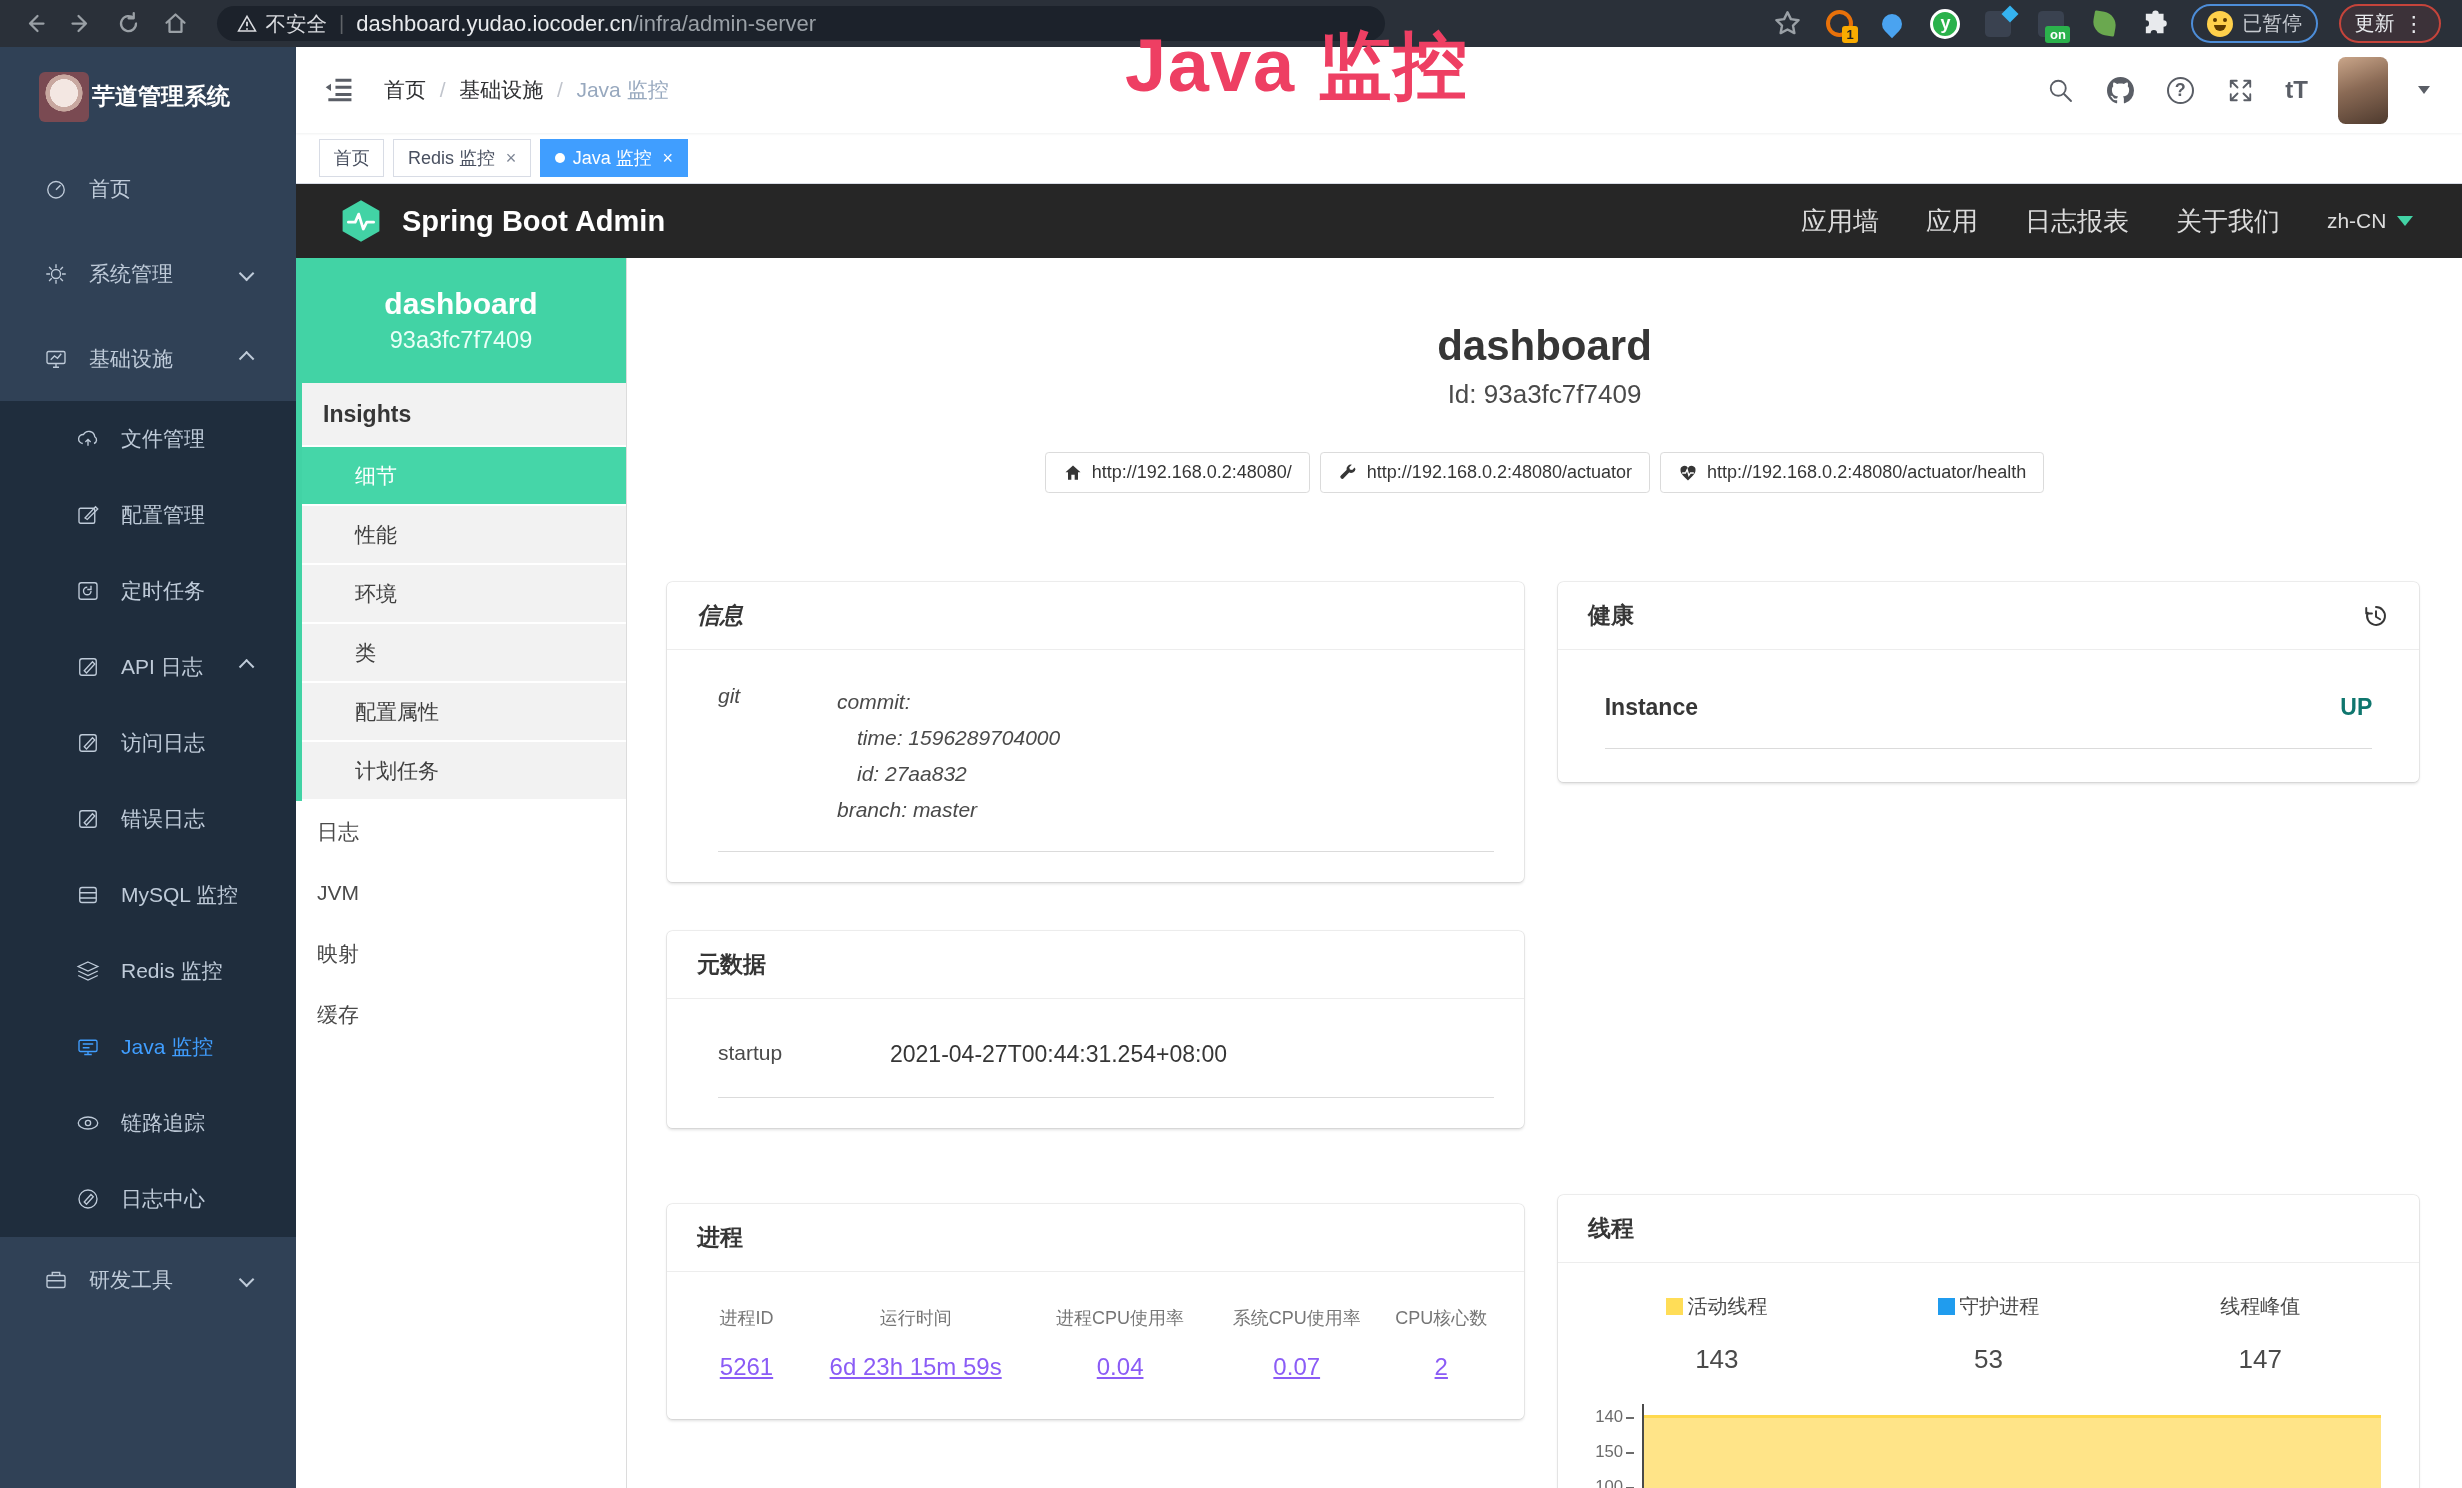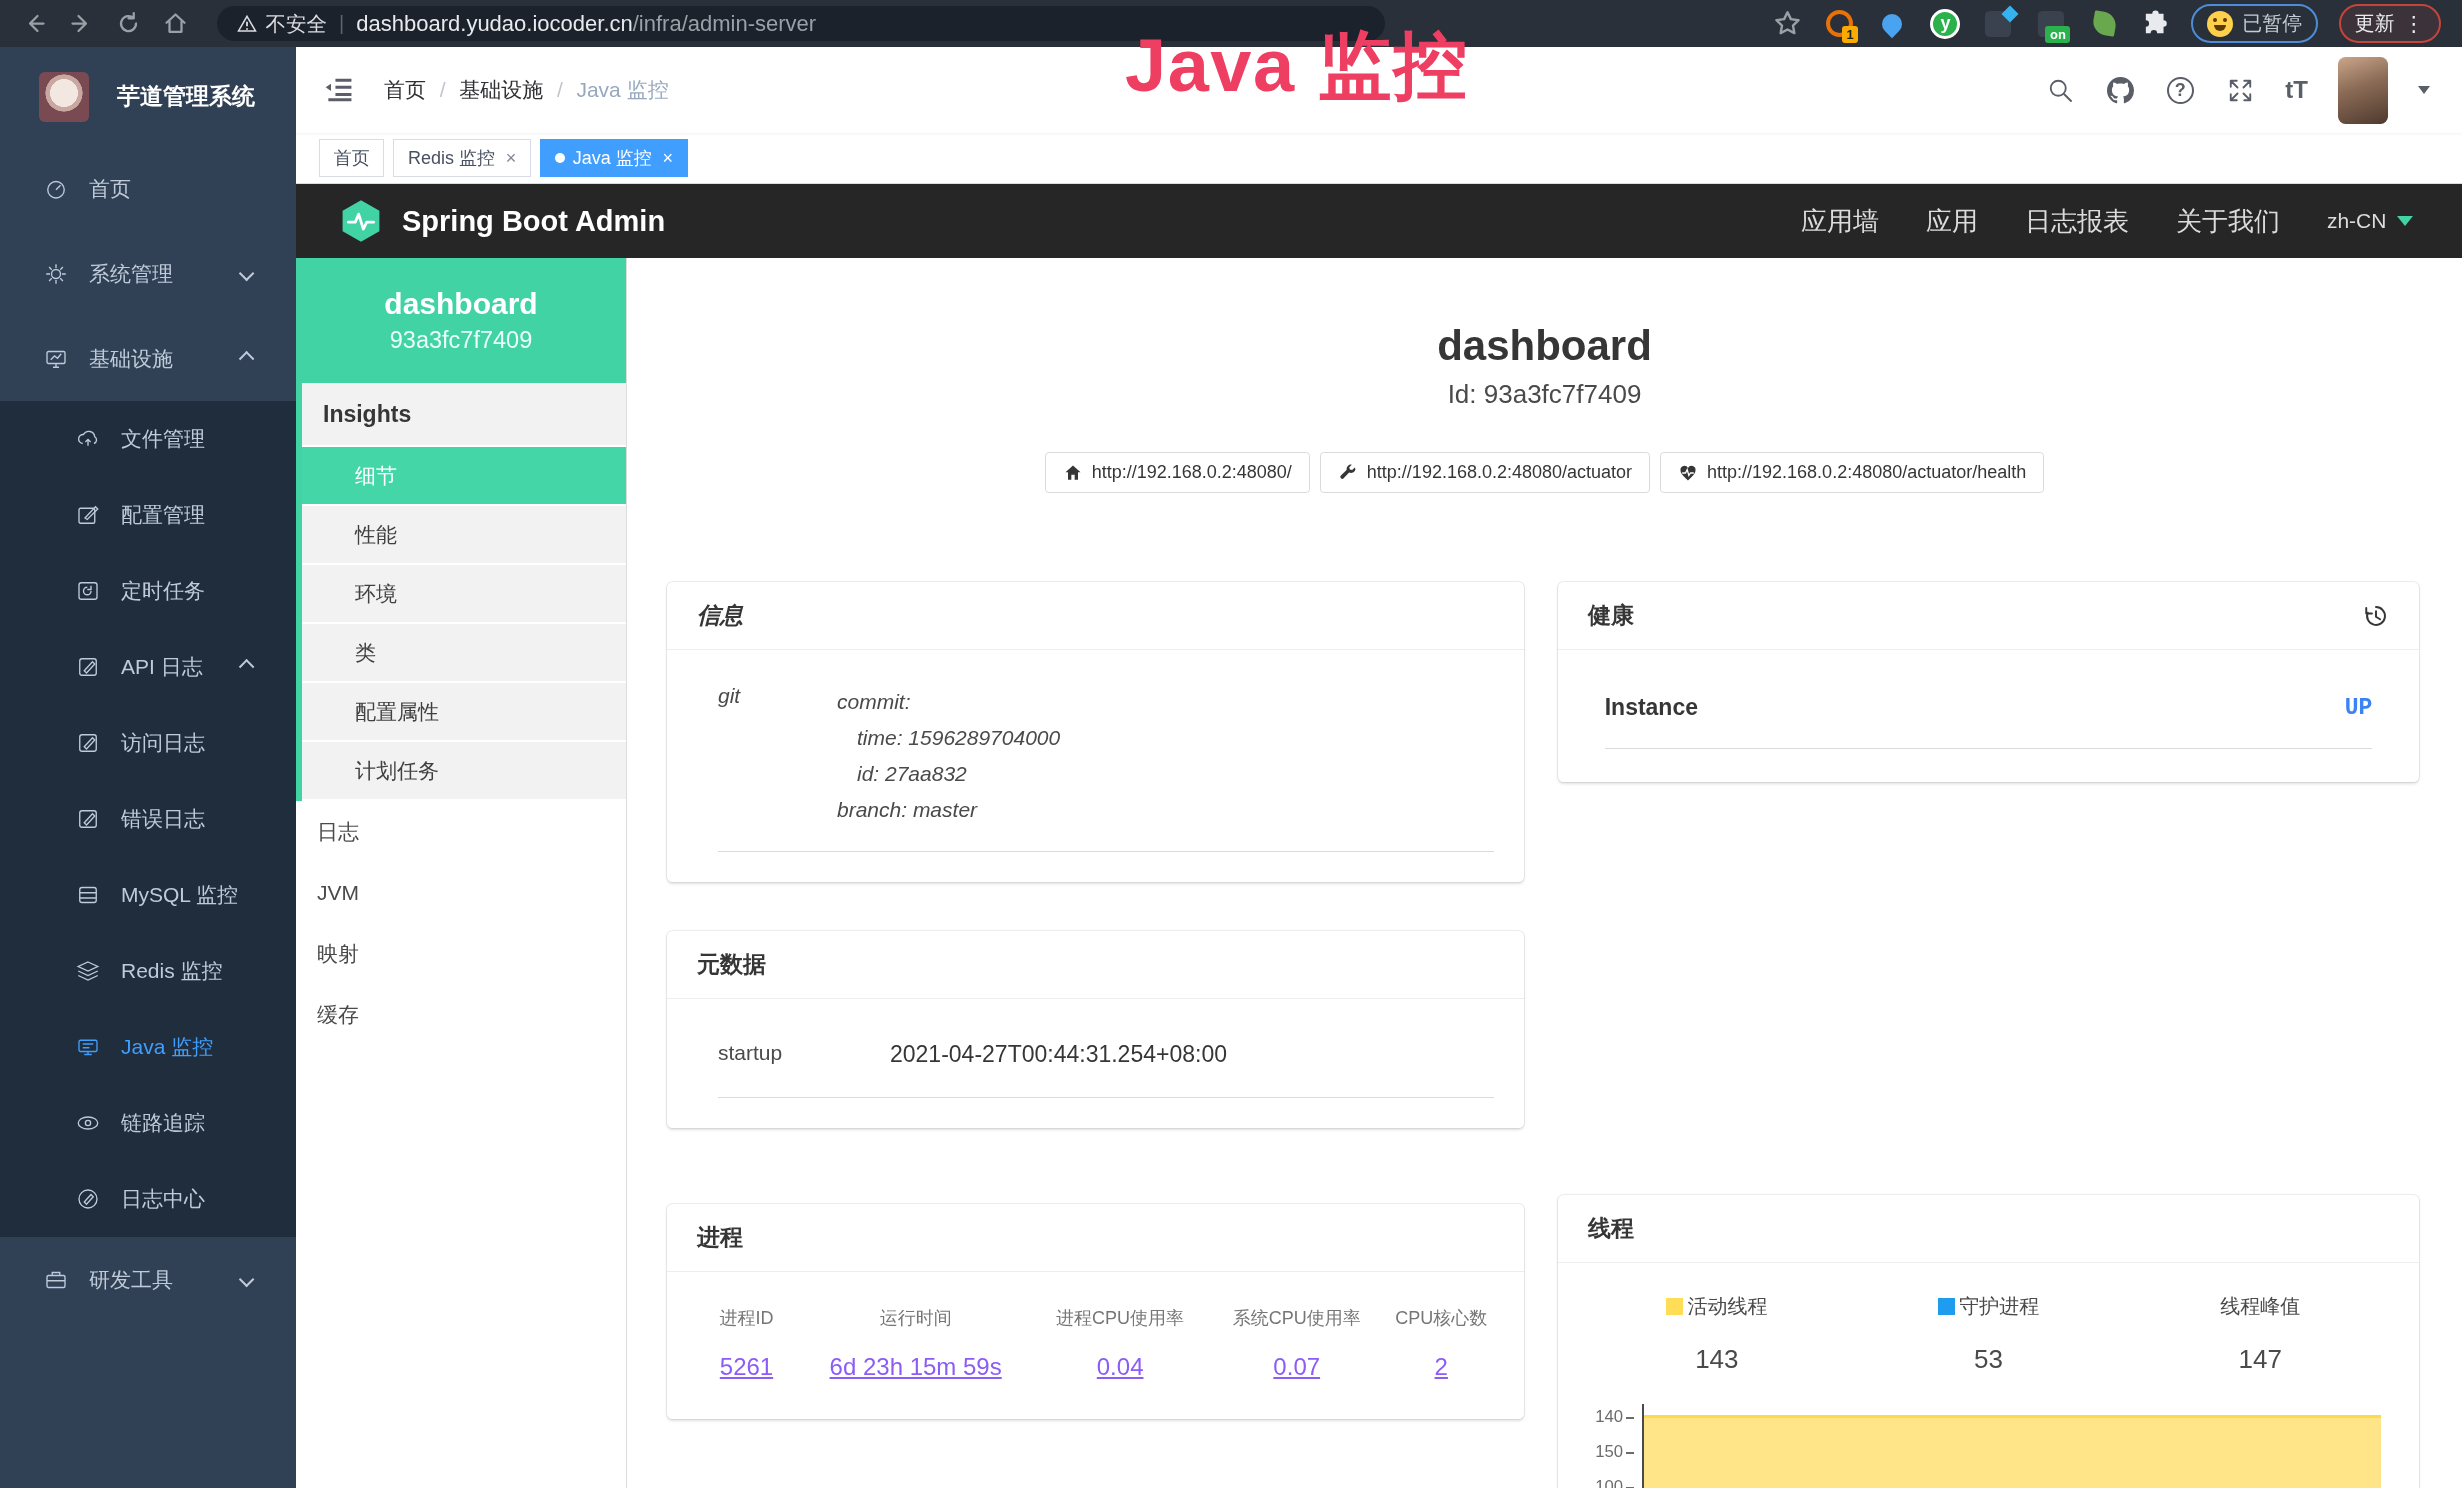--- a/index.html
+++ b/index.html
@@ -24,21 +24,21 @@
   .pill.paused { border:2.3px solid #4d8dd8; }
   .pill.update { border:2.3px solid #c5443b; color:#e8eaed; background:rgba(197,68,59,.12); }
   .emoji-face { width:26px; height:26px; border-radius:50%; background:#ffd04b; position:relative; }
   .emoji-face::before { content:""; position:absolute; left:6px; top:7.6px; width:3.8px; height:3.8px; border-radius:50%; background:#5c3a00; box-shadow:10px 0 0 #5c3a00; }
   .emoji-face::after { content:""; position:absolute; left:6.8px; top:14.4px; width:12px; height:6px; border-radius:0 0 9px 9px; background:#5c3a00; }
   .dots { font-size:21px; color:#e8eaed; letter-spacing:0.8px; }
 
   
   .app { display:flex; height:1442px; }
   .app-sidebar { width:296px; background:#304156; color:#bfcbd9; flex-shrink:0; }
-  .logo-row { height:99px; display:flex; align-items:center; padding-left:39px; gap:28px; }
+  .logo-row { height:99px; display:flex; align-items:center; padding-left:39px; gap:3px; }
   .logo-img { width:50px; height:50px; border-radius:6px; background:
     radial-gradient(circle at 50% 42%, #f3e7e2 0 36%, #c8a8a0 37% 48%, #7a4a52 49% 100%); }
   .logo-title { font-size:23px; font-weight:700; color:#fff; }
   .menu-item { height:85px; display:flex; align-items:center; padding:0 44px; font-size:21px; cursor:pointer; }
   .menu-item .mi-label { margin-left:21px; }
   .submenu { background:#1f2d3d; }
   .submenu .menu-item { height:76px; padding-left:76px; }
   .submenu .menu-item.nested { }
   .chev { margin-left:auto; border:solid #bfcbd9; border-width:0 2.3px 2.3px 0; padding:4.6px; }
   .chev.down { transform:rotate(45deg); }
@@ -112,21 +112,21 @@
   .card-title { font-size:23px; font-weight:700; color:#363636; }
   .hist-ic { width:26px; height:26px; cursor:pointer; }
   .card-body { padding:34px 30px 30px; }
   .kv-row { display:flex; font-size:21px; color:#4a4a4a; }
   .kv-label { flex-shrink:0; }
   .divider { border-top:0.8px solid #dbdbdb; margin-top:23px; }
   .git-lines div { line-height:36px; }
   .git-lines .ind { padding-left:20px; }
   .health-row { display:flex; justify-content:space-between; align-items:center; padding:0 16.7px; }
   .health-name { font-size:23px; font-weight:700; color:#363636; }
-  .health-up { font-size:23px; font-weight:700; color:#3b82f6;font-family:Liberation Mono, monospace; }
+  .health-up { font-size:23px; font-weight:700; color:#0f766e; }
 
   .ptable { display:flex; justify-content:space-between; text-align:center; }
   .pcol { display:flex; flex-direction:column; gap:23px; }
   .phead { font-size:18px; color:#767676; }
   .pval { font-size:24px; color:#8b5cf6;text-decoration:underline; }
 
   .legend-row { display:flex; text-align:center; }
   .legend-col { flex:1; display:flex; flex-direction:column; gap:24px; align-items:center; }
   .legend-lab { display:flex; align-items:center; gap:4.6px; font-size:20px; color:#4a4a4a; }
   .sq { width:16.7px; height:16.7px; display:inline-block; }

